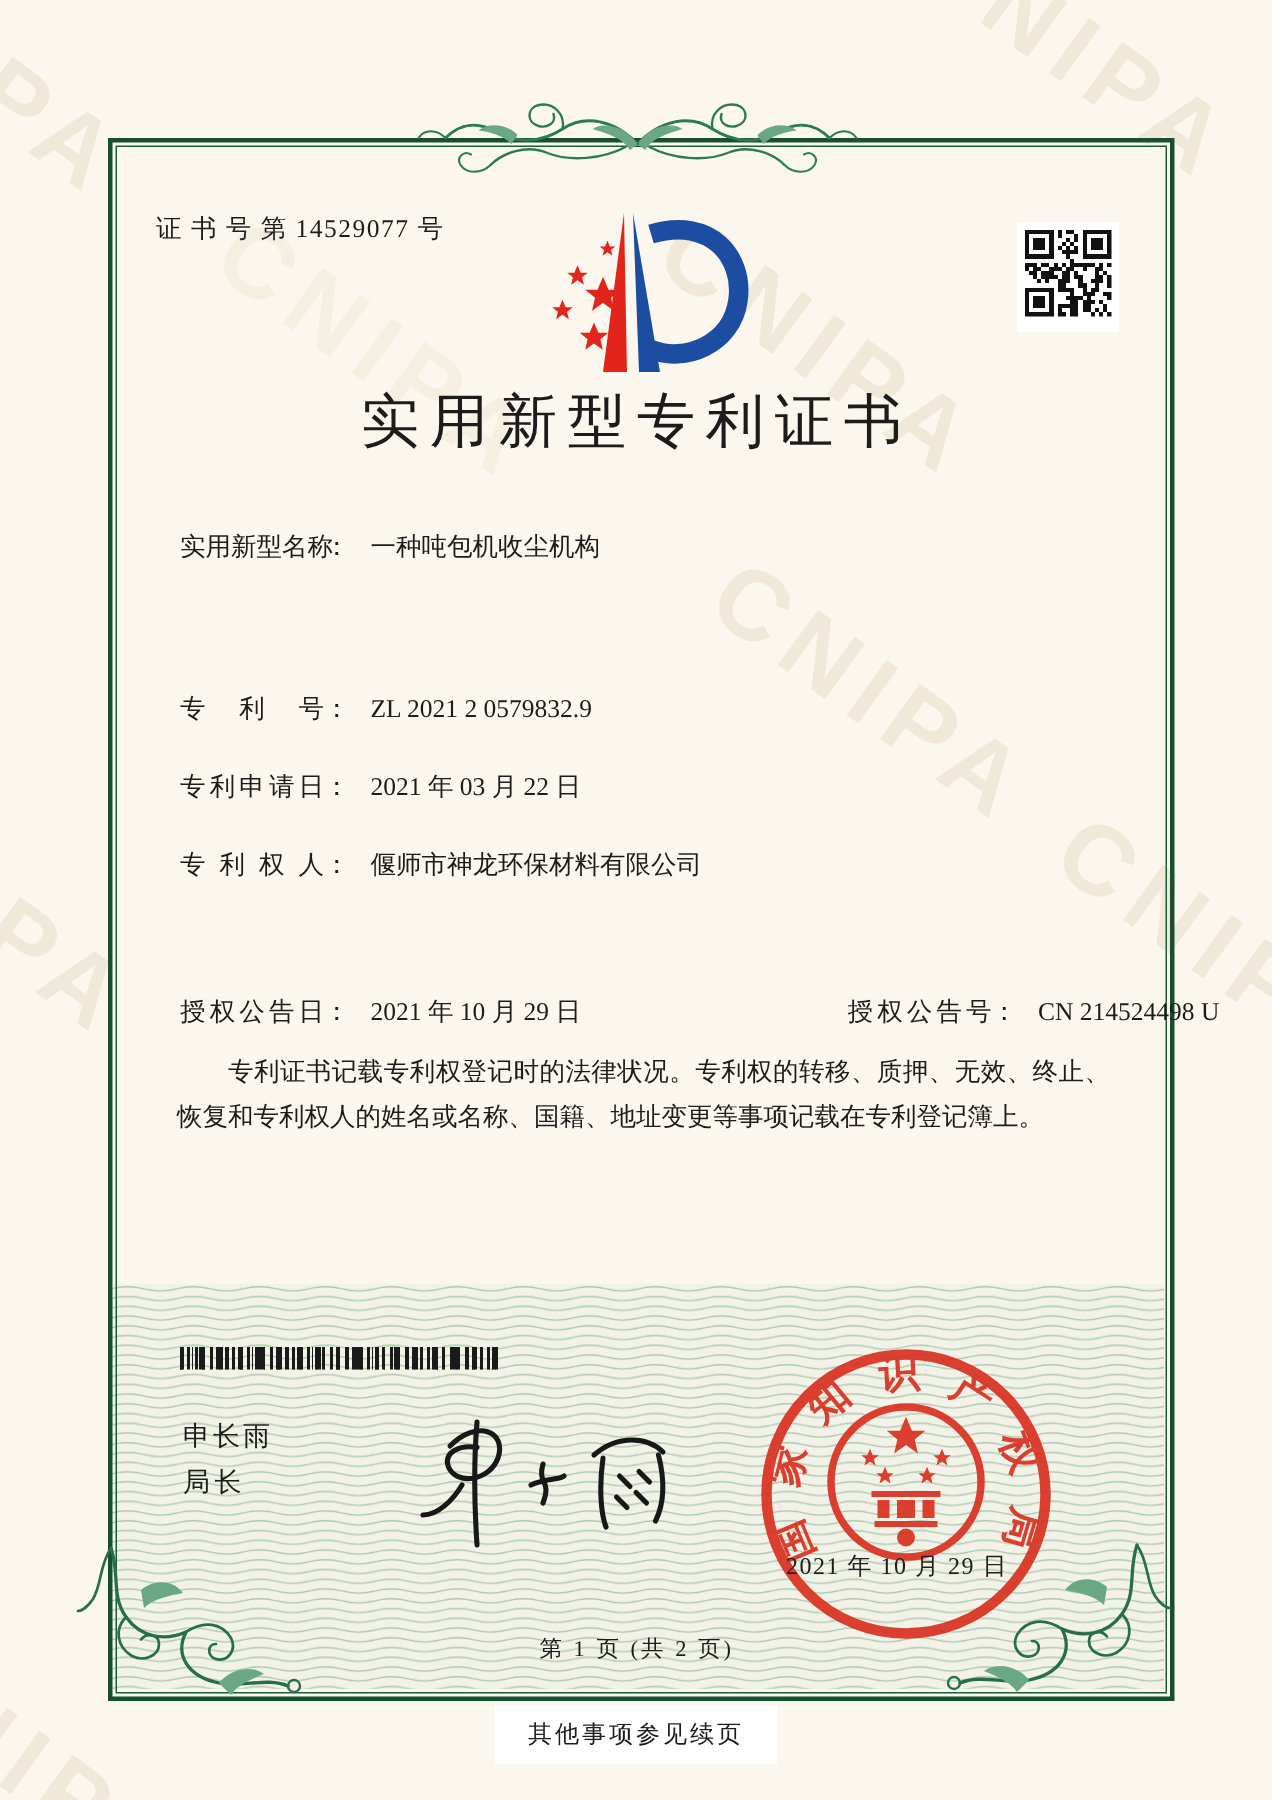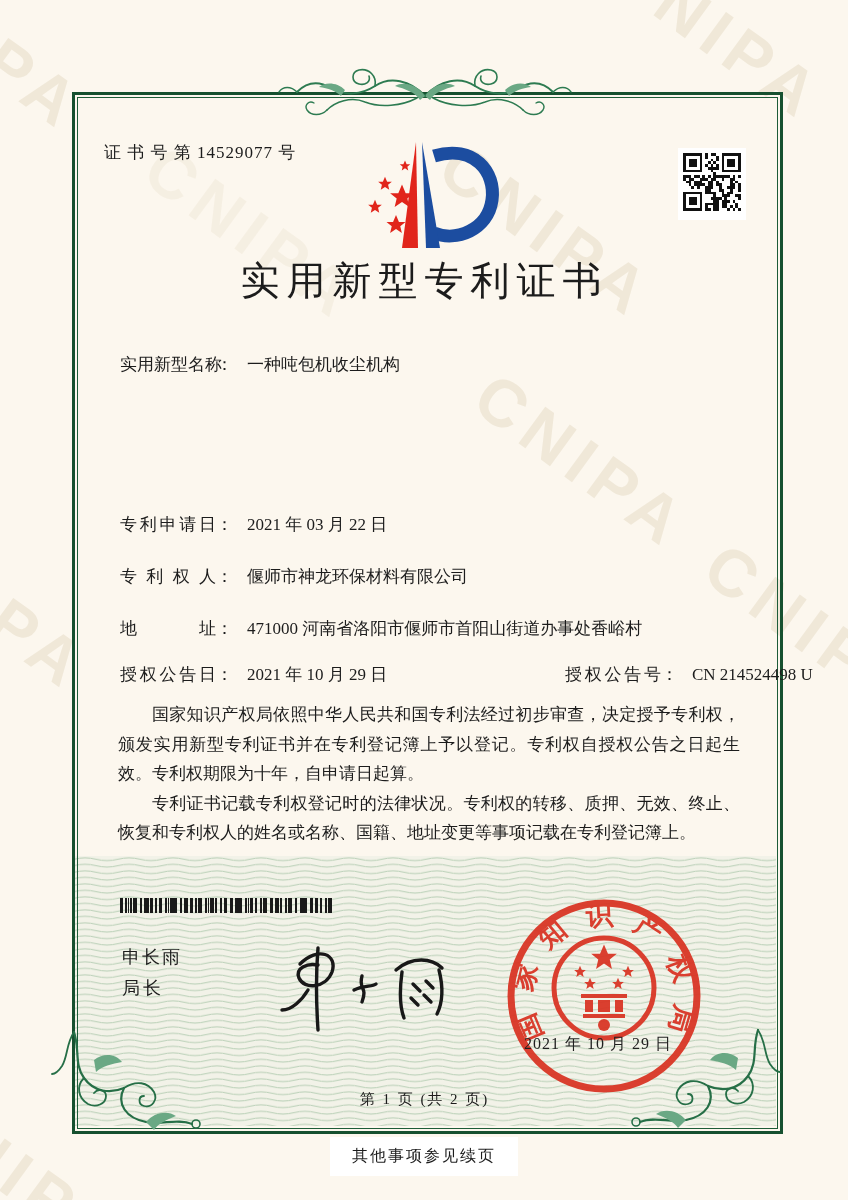--- a/index.html
+++ b/index.html
@@ -273,36 +273,35 @@
           <rect x="20" y="20" width="1" height="1"></rect>
         </g>
     </svg>
   </div>
 
   <div class="title">实用新型专利证书</div>
 
   <div class="row" style="top:353px">
     <span class="lab">实用新型名称</span><span>：</span><span class="val">一种吨包机收尘机构</span>
   </div>
+  <div class="row" style="top:461px">
+    <span class="lab">专利号</span><span>：</span><span class="val">ZL 2021 2 0579832.9</span>
+  </div>
   <div class="row" style="top:513px">
     <span class="lab">专利申请日</span><span>：</span><span class="val">2021 年 03 月 22 日</span>
   </div>
   <div class="row" style="top:565px">
     <span class="lab">专利权人</span><span>：</span><span class="val">偃师市神龙环保材料有限公司</span>
-  </div>
-  <div class="row" style="top:617px">
-    <span class="lab">地址</span><span>：</span><span class="val">471000 河南省洛阳市偃师市首阳山街道办事处香峪村</span>
   </div>
   <div class="row" style="top:663px;width:640px">
     <span class="lab">授权公告日</span><span>：</span><span class="val">2021 年 10 月 29 日</span>
     <span class="grant2"><span class="lab2">授权公告号</span><span>：</span><span class="val">CN 214524498 U</span></span>
   </div>
 
   <div class="bodytext">
-    <p>国家知识产权局依照中华人民共和国专利法经过初步审查，决定授予专利权，颁发实用新型专利证书并在专利登记簿上予以登记。专利权自授权公告之日起生效。专利权期限为十年，自申请日起算。</p>
     <p>专利证书记载专利权登记时的法律状况。专利权的转移、质押、无效、终止、恢复和专利权人的姓名或名称、国籍、地址变更等事项记载在专利登记簿上。</p>
   </div>
 
   <div class="barcode"></div>
 
   <div class="signer-title">局长</div>
   <div class="signer-name">申长雨</div>
 
   <svg class="signature" width="210" height="105" viewBox="0 0 210 105">
     <g fill="none" stroke="#181818" stroke-width="3.4" stroke-linecap="round" stroke-linejoin="round">

